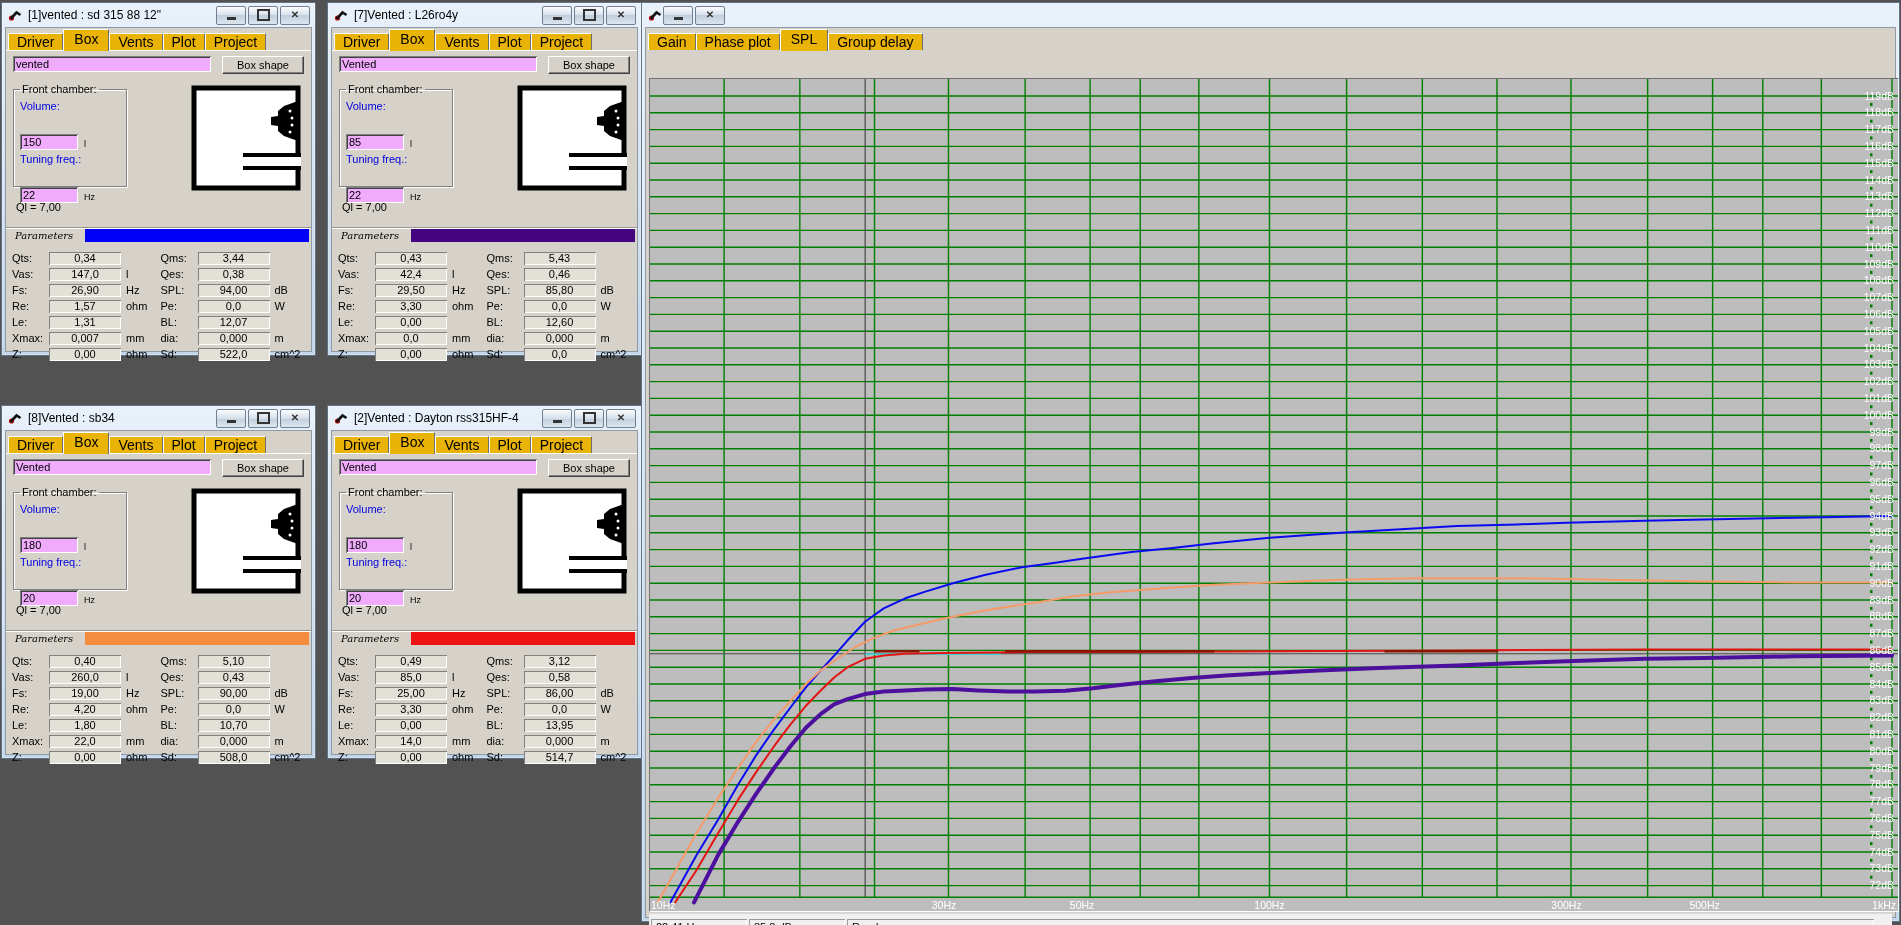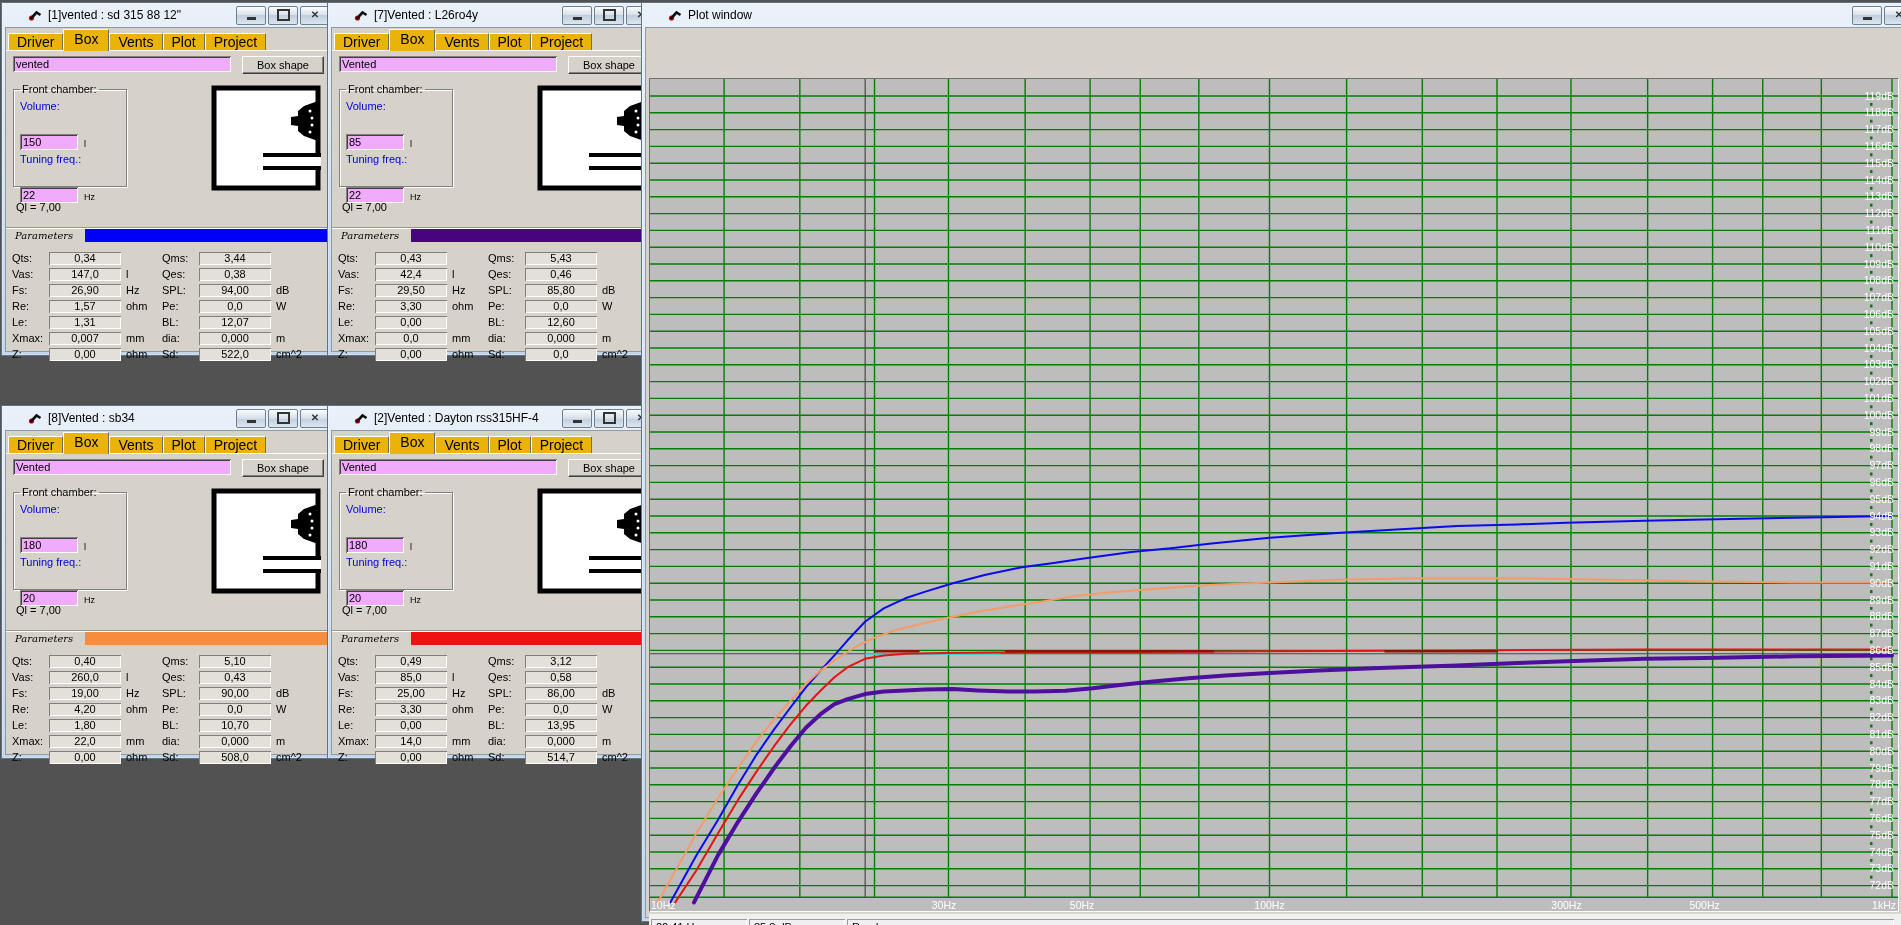--- a/index.html
+++ b/index.html
@@ -1,20 +1,20 @@
 <!DOCTYPE html>
 <html><head>
 <meta charset="utf-8">
 <style>
   html,body{margin:0;padding:0;}
   body{width:1901px;height:925px;position:relative;background:#525252;overflow:hidden;
        font-family:"Liberation Sans",sans-serif;font-size:11px;color:#000;}
   
   .win{position:absolute;background:linear-gradient(#e9f1fa,#c2d5ea);border:1px solid #5f7286;
-       box-shadow:0 0 0 1px rgba(255,255,255,.25) inset;padding-left:20px;}
+       box-shadow:0 0 0 1px rgba(255,255,255,.25) inset;}
   .titlebar{height:24px;display:flex;align-items:center;padding:0 5px;}
   .titlebar .title{font-size:12px;margin-left:5px;flex:1;white-space:nowrap;overflow:hidden;}
   .app-icon{width:16px;height:16px;display:inline-block;}
   .caption-buttons{display:flex;gap:2px;}
   .cap-btn{width:28px;height:17px;background:linear-gradient(#fbfcfd,#d5dfea 50%,#c0cedd 50%,#dce6f0);
            border:1px solid #707f90;border-radius:2px;display:flex;align-items:center;justify-content:center;}
   .g-min{width:9px;height:3px;background:#333;margin-top:6px;}
   .g-max{width:9px;height:8px;border:2px solid #333;}
   .g-x{font-size:10px;font-weight:bold;color:#333;line-height:10px;}
   .client{position:absolute;left:3px;right:3px;bottom:3px;top:24px;background:#d6d2c9;border:1px solid #8e9aa5;}
@@ -646,31 +646,36 @@
     </div>
   </div>
 <div class="win plot-win" style="left:641px;top:2px;width:1257px;height:918px;">
   <div class="titlebar">
     <span class="app-icon">
       <svg width="16" height="16" viewBox="0 0 16 16">
         <circle cx="4.5" cy="11" r="2.6" fill="#c01010"></circle>
         <path d="M3.5,12 L9.5,5.5 L13.5,8" stroke="#111" stroke-width="2.6" fill="none"></path>
       </svg>
     </span>
-    <span class="title">Plot window</span>
     <span class="caption-buttons">
       <span class="cap-btn">
           <span class="g-min"></span>
         </span>
       <span class="cap-btn">
           <span class="g-x">✕</span>
         </span>
     </span>
   </div>
   <div class="client">
+    <div class="tabs" id="plot-tabs">
+        <div class="tab">Gain</div>
+        <div class="tab">Phase plot</div>
+        <div class="tab active">SPL</div>
+        <div class="tab">Group delay</div>
+      </div>
     <div class="plot-area">
       <svg id="plot-svg" width="1248" height="832">
           <g>
             <line x1="0" y1="17" x2="1248" y2="17" stroke="#007f00" stroke-width="1.4"></line>
             <line x1="0" y1="33.8" x2="1248" y2="33.8" stroke="#007f00" stroke-width="1.4"></line>
             <line x1="0" y1="50.6" x2="1248" y2="50.6" stroke="#007f00" stroke-width="1.4"></line>
             <line x1="0" y1="67.4" x2="1248" y2="67.4" stroke="#007f00" stroke-width="1.4"></line>
             <line x1="0" y1="84.2" x2="1248" y2="84.2" stroke="#007f00" stroke-width="1.4"></line>
             <line x1="0" y1="101" x2="1248" y2="101" stroke="#007f00" stroke-width="1.4"></line>
             <line x1="0" y1="117.80000000000001" x2="1248" y2="117.80000000000001" stroke="#007f00" stroke-width="1.4"></line>

